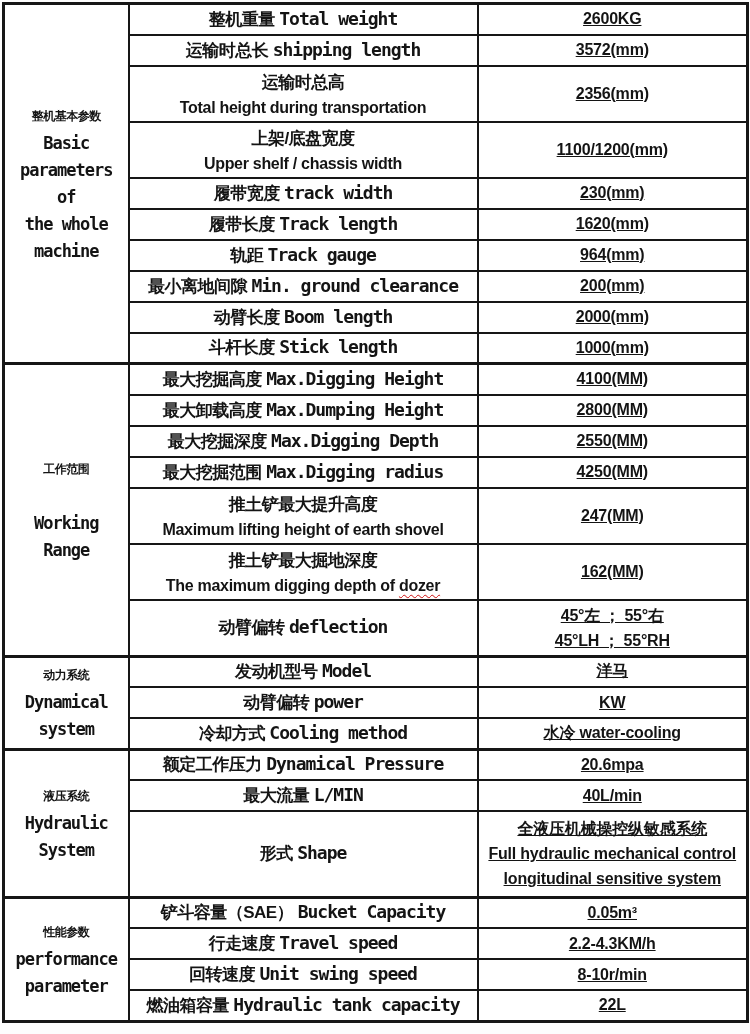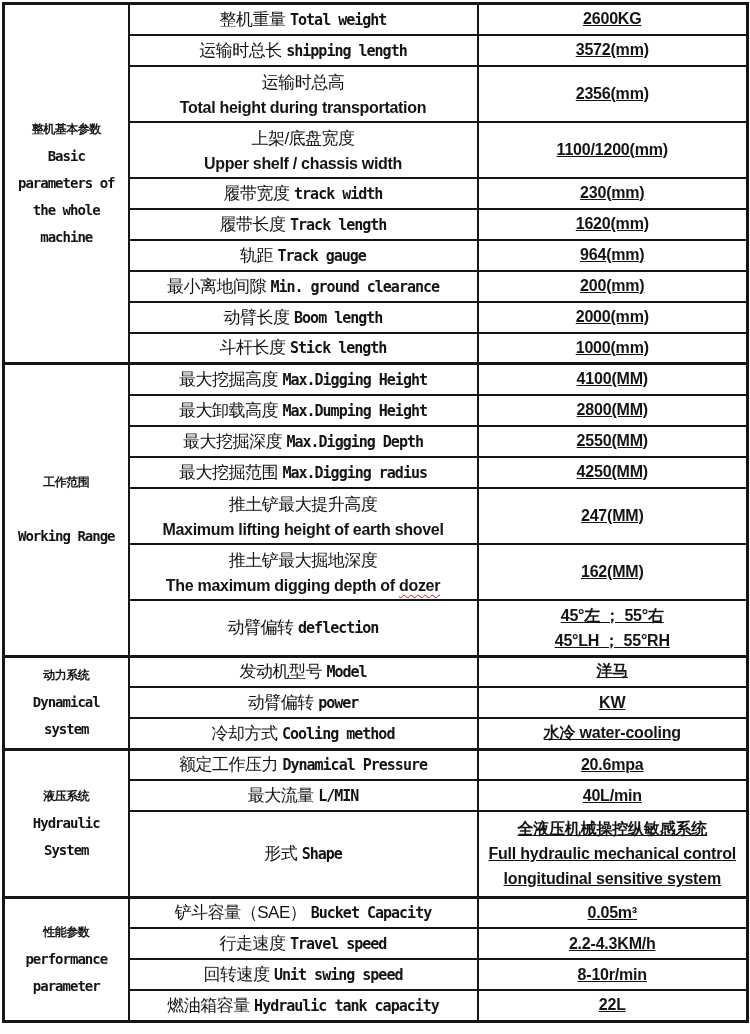--- a/index.html
+++ b/index.html
@@ -20,29 +20,29 @@
     padding:2px 4px;overflow:hidden;
   }
   tr.sec-start td{border-top:3px solid #161616;}
   tr.rh1{height:31px;}
   tr.rh2{height:56px;}
   tr.rhd{height:52px;}
   tr.rh3{height:86px;}
   .cat-zh{font-weight:bold;font-size:12px;line-height:27px;letter-spacing:-0.5px;}
   .cat-en{
     font-family:"DejaVu Sans Mono","Liberation Mono",monospace;
-    font-weight:bold;font-size:14px;line-height:27px;min-height:27px;letter-spacing:-1px;
-  }
-  .p-zh{font-weight:normal;font-size:17px;letter-spacing:-0.5px;margin-top:48px;}
+    font-weight:bold;font-size:17px;line-height:27px;min-height:27px;letter-spacing:-1px;
+  }
+  .p-zh{font-weight:bold;font-size:17px;letter-spacing:-0.5px;margin-top:48px;}
   .p-en-mono{
     font-family:"DejaVu Sans Mono","Liberation Mono",monospace;
-    font-weight:bold;font-size:15px;letter-spacing:-1px;text-align:right;
+    font-weight:bold;font-size:18px;letter-spacing:-1px;text-align:right;
   }
   .p-en-sans{font-weight:bold;font-size:16px;line-height:23px;letter-spacing:-0.3px;}
-  .p-zh-line{font-weight:normal;font-size:17px;line-height:27px;letter-spacing:-0.5px;}
+  .p-zh-line{font-weight:bold;font-size:17px;line-height:27px;letter-spacing:-0.5px;}
   td.val{font-weight:bold;font-size:16px;letter-spacing:-0.2px;text-decoration:underline;}
   .val-line{line-height:25px;font-weight:bold;font-size:16px;}
   .squiggle{
     text-decoration:underline wavy #cc1111;
     text-decoration-thickness:1px;text-underline-offset:3px;
   }
 </style>
 </head>
 <body>
 

